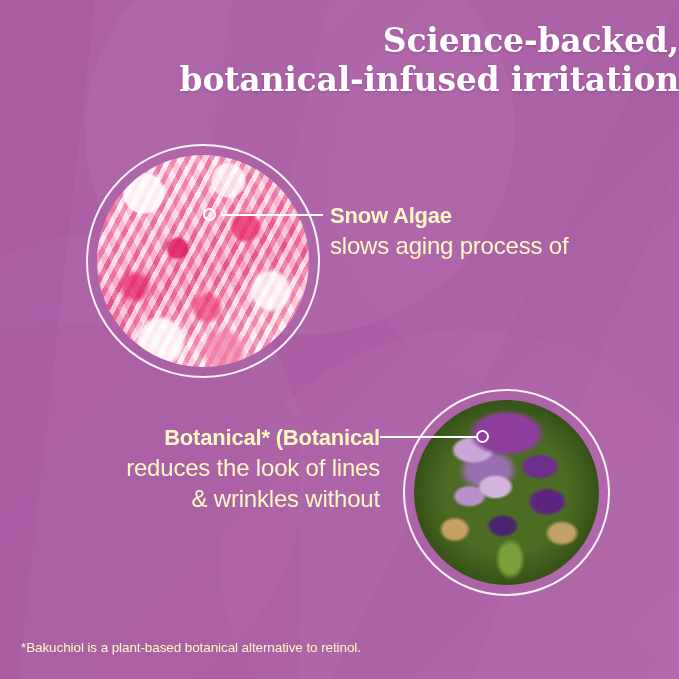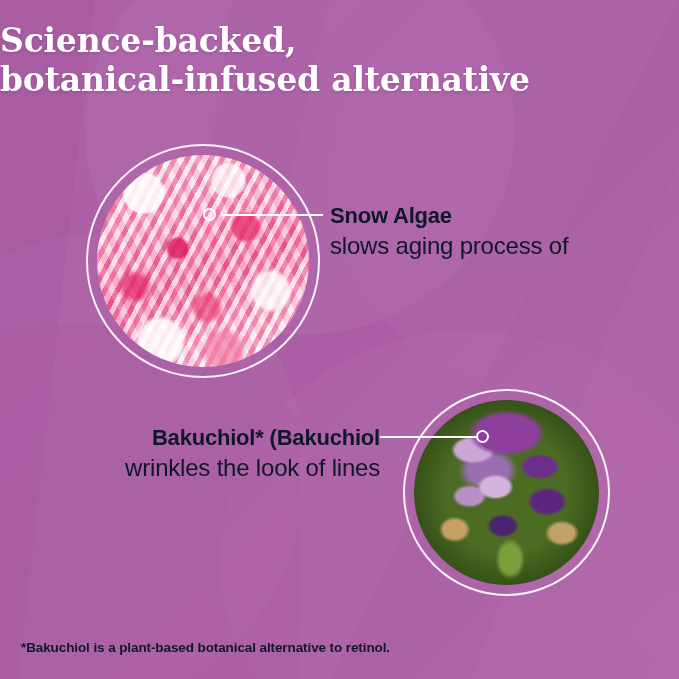--- a/index.html
+++ b/index.html
@@ -25,21 +25,21 @@
     height: 100%;
     pointer-events: none;
   }
 
   
   .title-block {
     position: absolute;
     top: 22px;
     left: 0;
     width: 679px;
-    text-align: left;
+    text-align: right;
     z-index: 5;
   }
   .title-line {
     font-family: "DejaVu Serif", "Liberation Serif", serif;
     font-weight: 700;
     color: #ffffff;
     font-size: 33px;
     line-height: 1.17;
     letter-spacing: -0.2px;
     text-shadow: 0 1px 3px rgba(80,30,80,0.25);
@@ -132,21 +132,21 @@
     position: absolute;
     height: 2px;
     background: #ffffff;
     z-index: 7;
   }
 
   
   .callout {
     position: absolute;
     z-index: 9;
-    color: #0f172a;
+    color: #fef9c3;
   }
   .callout .heading {
     font-weight: 700;
     font-size: 22px;
     line-height: 1.26;
     letter-spacing: -0.2px;
   }
   .callout .body {
     font-weight: 400;
     font-size: 24px;
@@ -165,23 +165,23 @@
     width: 340px;
     text-align: right;
   }
 
   
   #footnote {
     position: absolute;
     left: 21px;
     bottom: 24px;
     z-index: 9;
-    color: #0f172a;
+    color: #fef9c3;
     font-size: 13.5px;
-    font-weight: 700;
+    font-weight: 400;
     letter-spacing: -0.1px;
   }
 </style>
 </head>
 <body>
 
 <div id="infographic">
 
   <svg class="bg-layer" viewBox="0 0 679 679" preserveAspectRatio="none" aria-hidden="true">
     <defs>
@@ -200,40 +200,41 @@
 
     <path d="M0,0 L95,0 L18,679 L0,679 Z" fill="#9e539a" opacity="0.28"></path>
     <path d="M679,0 L679,160 L470,679 L330,679 Z" fill="#a156a0" opacity="0.18"></path>
     <path d="M232,0 L330,0 L255,330 L185,330 Z" fill="#a85ca3" opacity="0.22"></path>
     <path d="M0,330 Q200,300 300,420 L300,679 L0,679 Z" fill="#a85ca3" opacity="0.30"></path>
     <path d="M679,290 Q520,330 430,470 L679,679 Z" fill="#b36cad" opacity="0.25"></path>
   </svg>
 
   <div class="title-block">
     <div class="title-line">Science-backed,</div>
-    <div class="title-line">botanical-infused alternative</div>
+    <div class="title-line">botanical-infused irritation</div>
   </div>
 
   <div class="photo-circle" id="snow-algae-photo"></div>
   <div class="photo-ring" id="snow-algae-ring"></div>
 
   <div class="connector" style="left:221px; top:214px; width:102px;"></div>
   <div class="marker-dot" style="left:203px; top:208px;"></div>
 
   <div class="callout" id="snow-algae-callout">
     <div class="heading">Snow Algae</div>
     <div class="body">slows aging process of</div>
   </div>
 
   <div class="photo-circle" id="bakuchiol-photo"></div>
   <div class="photo-ring" id="bakuchiol-ring"></div>
 
   <div class="connector" style="left:380px; top:436px; width:98px;"></div>
   <div class="marker-dot" style="left:476px; top:430px;"></div>
 
   <div class="callout" id="bakuchiol-callout">
-    <div class="heading">Bakuchiol* (Bakuchiol</div>
-    <div class="body">wrinkles the look of lines</div>
+    <div class="heading">Botanical* (Botanical</div>
+    <div class="body">reduces the look of lines</div>
+    <div class="body">&amp; wrinkles without</div>
   </div>
 
   <div id="footnote">*Bakuchiol is a plant-based botanical alternative to retinol.</div>
 
 </div>
 
 </body></html>

